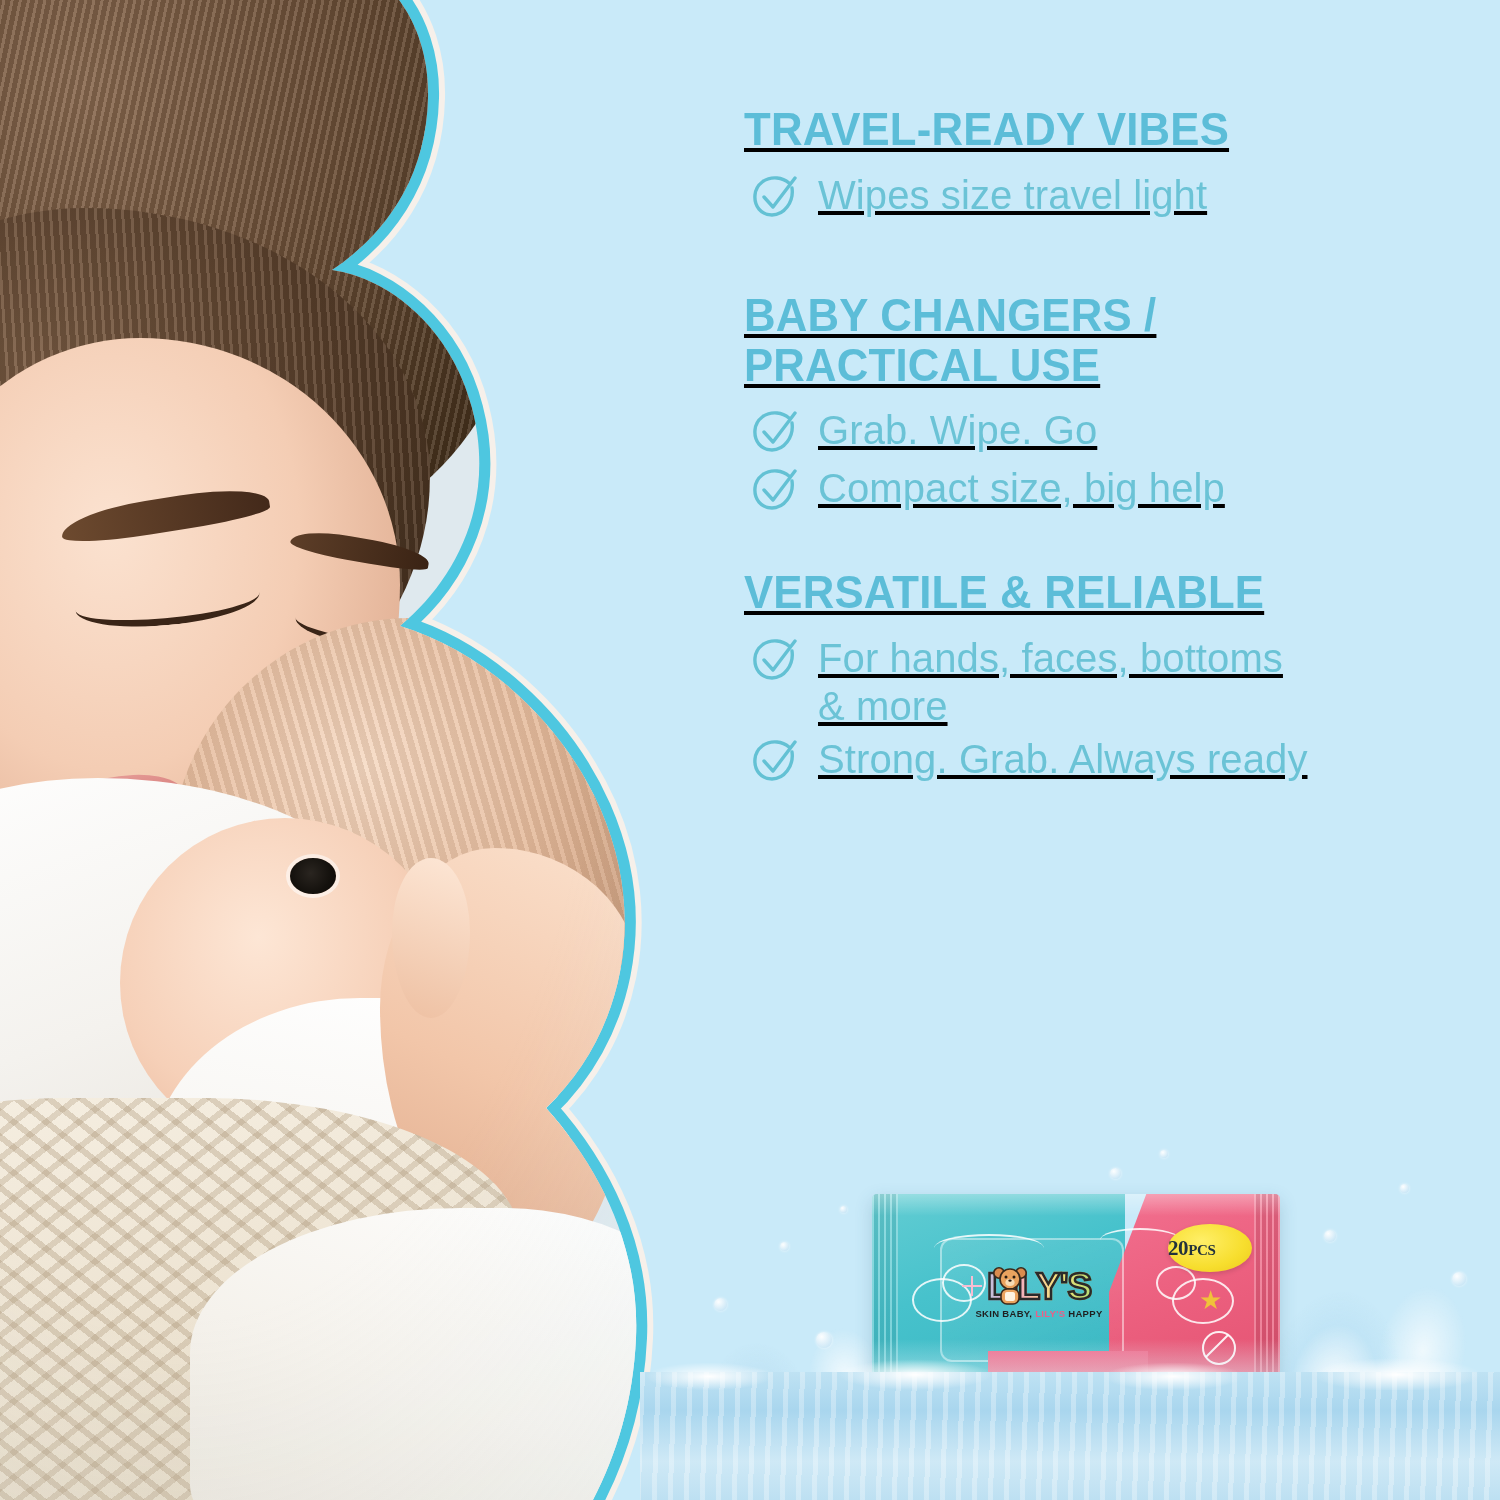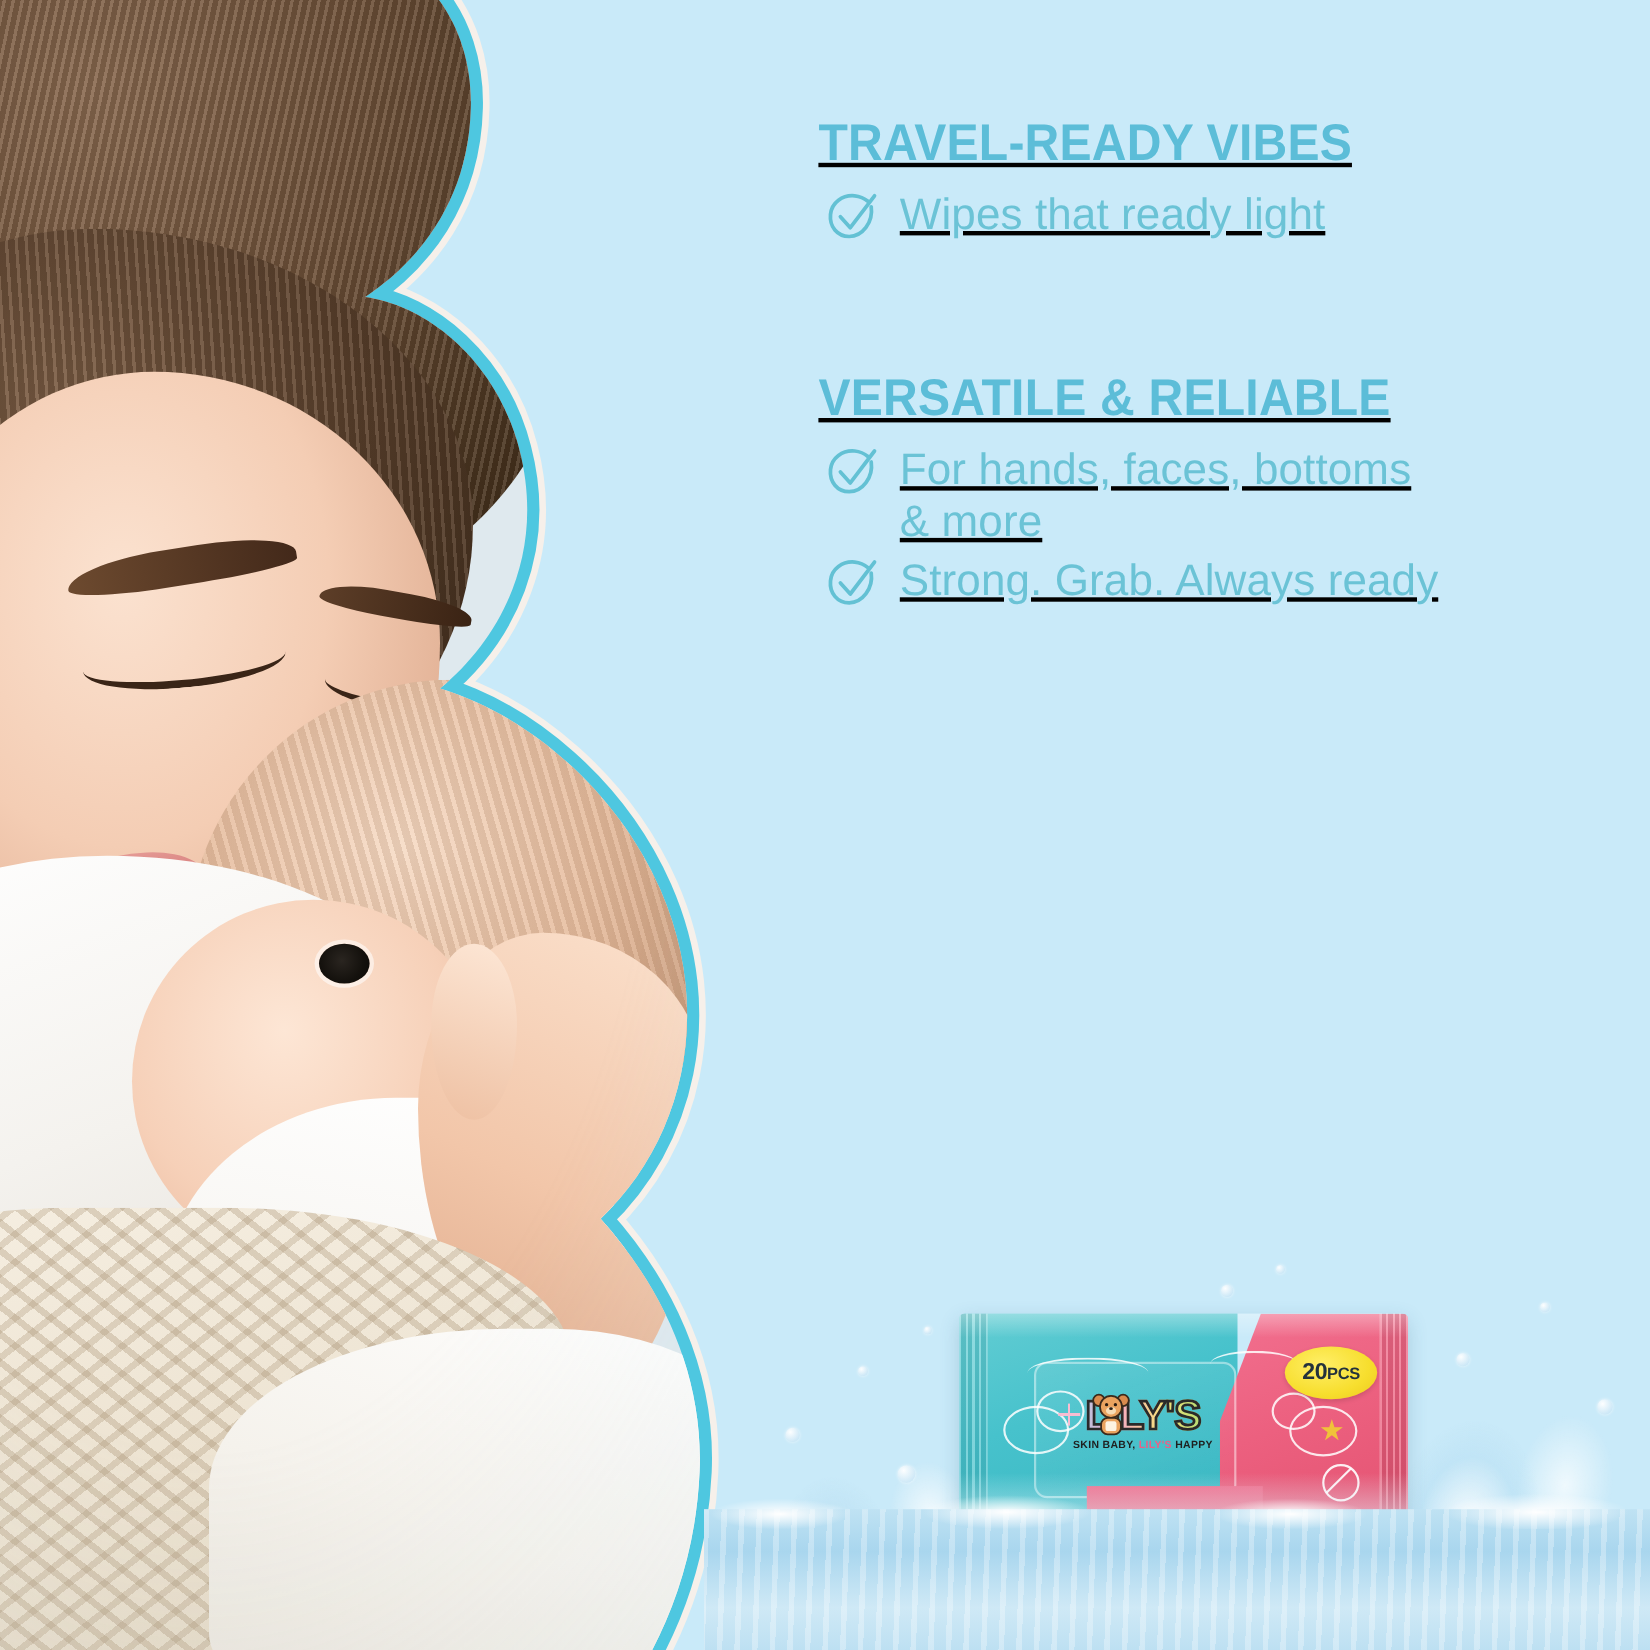--- a/index.html
+++ b/index.html
@@ -206,22 +206,22 @@
   .squiggle2{position:absolute;right:100px;top:34px;width:80px;height:22px;
     border-top:2px solid rgba(255,255,255,.85);border-radius:50%;}
   .sparkle{position:absolute;left:90px;top:82px;width:20px;height:20px;
     background:
       linear-gradient(90deg, rgba(255,255,255,0) 45%, #f9b8cf 45%, #f9b8cf 55%, rgba(255,255,255,0) 55%),
       linear-gradient(0deg, rgba(255,255,255,0) 45%, #f9b8cf 45%, #f9b8cf 55%, rgba(255,255,255,0) 55%);}
   .star{position:absolute;right:68px;top:106px;width:0;height:0;color:#f0c23a;font-size:26px;line-height:1;}
   .star:before{content:"★";position:absolute;left:-13px;top:-13px;}
   .badge{position:absolute;right:28px;top:30px;width:84px;height:48px;border-radius:50%;
     background:radial-gradient(ellipse at 40% 35%, #ffef68 0%, #f7de2e 60%, #ecc91c 100%);
-    display:flex;align-items:center;justify-content:center;
-    box-shadow:0 2px 5px rgba(0,0,0,.14);}
+    display:flex;align-items:center;
+    box-shadow:0 2px 5px rgba(0,0,0,.14);font-family:Liberation Serif, serif;}
   .badge span{font-weight:700;font-size:21px;color:#23323c;letter-spacing:-.4px;}
   .badge span i{font-style:normal;font-size:15px;}
   .logo{position:absolute;left:92px;top:74px;width:150px;text-align:center;}
   .logo-word{font-weight:700;font-size:37px;line-height:1;letter-spacing:-1px;
     -webkit-text-stroke:2.5px #2a2a2a;
     background:linear-gradient(90deg,#8fd8ef 0%,#f6a8c8 34%,#f6e27a 62%,#8fd86f 100%);
     -webkit-background-clip:text;background-clip:text;color:transparent;}
   .logo-bear{position:absolute;left:26px;top:-4px;width:40px;height:42px;}
   .logo-tag{font-size:9.5px;font-weight:700;color:#1f1f1f;letter-spacing:.3px;margin-top:3px;}
   .logo-tag b{color:#ec5f86;}
@@ -294,27 +294,51 @@
     <div class="sec">
       <h2 class="sec-head">TRAVEL-READY VIBES</h2>
       <ul class="bullets">
         <li class="bullet">
           <span class="tick">
             <svg viewBox="0 0 52 52" fill="none" stroke="#63c1d4" stroke-width="3.4" stroke-linecap="round" stroke-linejoin="round">
               <path d="M42 16 C 44 30, 34 43, 22 43 C 11 43, 4 34, 5 23 C 6 12, 16 5, 27 6 C 32 6.5, 36 8.5, 39 11"></path>
               <path d="M14 25 L 23 35 L 45 6"></path>
             </svg>
           </span>
-          <span class="btext">Wipes that ready light</span>
+          <span class="btext">Wipes size travel light</span>
         </li>
       </ul>
     </div>
 
     <div class="gap-a"></div>
 
+    <div class="sec">
+      <h2 class="sec-head">BABY CHANGERS /
+PRACTICAL USE</h2>
+      <ul class="bullets">
+        <li class="bullet">
+          <span class="tick">
+            <svg viewBox="0 0 52 52" fill="none" stroke="#63c1d4" stroke-width="3.4" stroke-linecap="round" stroke-linejoin="round">
+              <path d="M42 16 C 44 30, 34 43, 22 43 C 11 43, 4 34, 5 23 C 6 12, 16 5, 27 6 C 32 6.5, 36 8.5, 39 11"></path>
+              <path d="M14 25 L 23 35 L 45 6"></path>
+            </svg>
+          </span>
+          <span class="btext">Grab. Wipe. Go</span>
+        </li>
+        <li class="bullet">
+          <span class="tick">
+            <svg viewBox="0 0 52 52" fill="none" stroke="#63c1d4" stroke-width="3.4" stroke-linecap="round" stroke-linejoin="round">
+              <path d="M42 16 C 44 30, 34 43, 22 43 C 11 43, 4 34, 5 23 C 6 12, 16 5, 27 6 C 32 6.5, 36 8.5, 39 11"></path>
+              <path d="M14 25 L 23 35 L 45 6"></path>
+            </svg>
+          </span>
+          <span class="btext">Compact size, big help</span>
+        </li>
+      </ul>
+    </div>
 
     <div class="gap-b"></div>
 
     <div class="sec">
       <h2 class="sec-head">VERSATILE &amp; RELIABLE</h2>
       <ul class="bullets">
         <li class="bullet">
           <span class="tick">
             <svg viewBox="0 0 52 52" fill="none" stroke="#63c1d4" stroke-width="3.4" stroke-linecap="round" stroke-linejoin="round">
               <path d="M42 16 C 44 30, 34 43, 22 43 C 11 43, 4 34, 5 23 C 6 12, 16 5, 27 6 C 32 6.5, 36 8.5, 39 11"></path>

